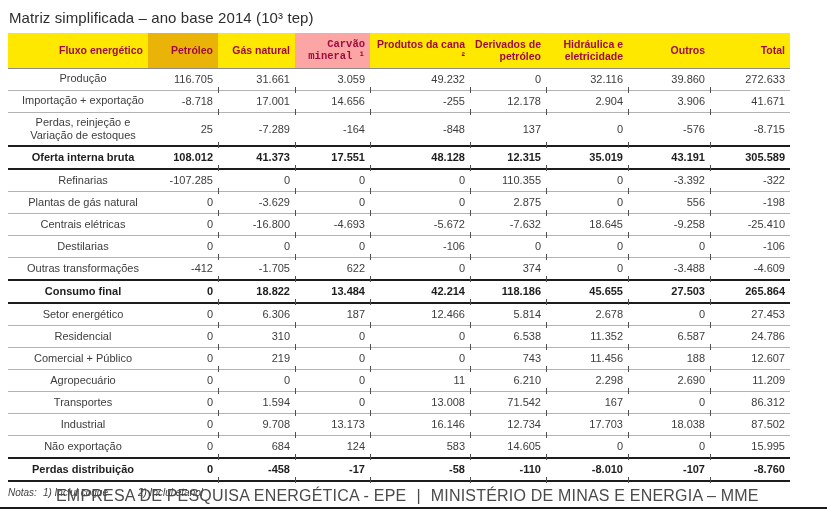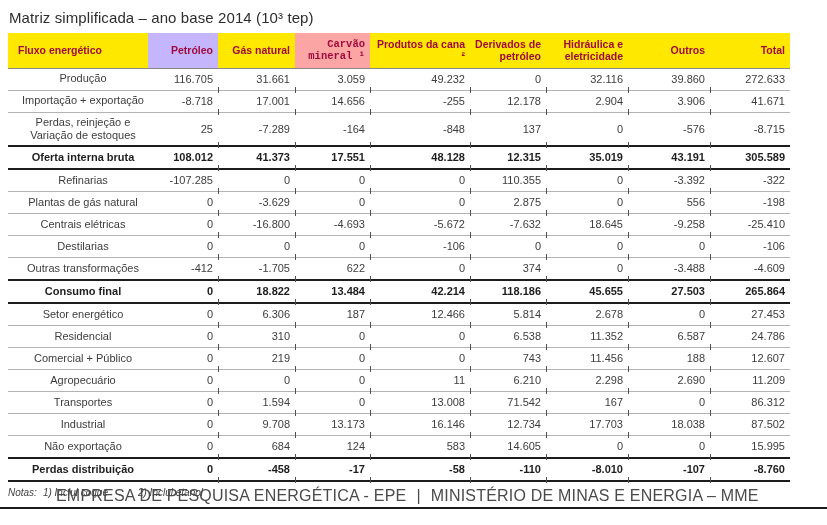--- a/index.html
+++ b/index.html
@@ -23,21 +23,21 @@
   }
 
   
   thead tr{border-bottom:1px solid #8a8a8a;}
   thead th{
     background:#ffe800;color:#9e0c3e;
     font-weight:bold;font-size:10.5px;line-height:1.18;
     text-align:right;vertical-align:middle;
     height:35px;padding:2px 5px 2px 2px;box-sizing:border-box;
   }
-  thead th.lbl{text-align:left;padding-left:10px;}
+  thead th.lbl{text-align:right;padding-left:10px;}
 
   
   tbody tr{border-bottom:1px solid #b3b3b3;}
   tbody th{
     font-weight:normal;text-align:center;vertical-align:middle;
     padding:3px 0 3px 10px;height:15px;line-height:1.2;
   }
   tbody td{
     text-align:right;vertical-align:middle;position:relative;
     padding:3px 5px 3px 0;height:15px;
@@ -87,21 +87,21 @@
         <col style="width:75px">
           <col style="width:100px">
           <col style="width:76px">
         <col style="width:82px">
           <col style="width:82px">
           <col style="width:80px">
       </colgroup>
       <thead>
         <tr>
           <th class="lbl" style="background: rgb(255, 232, 0); color: rgb(158, 12, 62);">Fluxo energético</th>
-          <th style="background: #c4b5fd; color: rgb(158, 12, 62);">Petróleo</th>
+          <th style="background: #eab308; color: rgb(158, 12, 62);">Petróleo</th>
           <th style="background: rgb(255, 232, 0); color: rgb(158, 12, 62);">Gás natural</th>
           <th style="background: #fca5a5; color: rgb(158, 12, 62); font-family: Liberation Mono, monospace;">Carvão mineral ¹</th>
           <th style="background: rgb(255, 232, 0); color: rgb(158, 12, 62);">Produtos da cana ²</th>
           <th style="background: rgb(255, 232, 0); color: rgb(158, 12, 62);">Derivados de petróleo</th>
           <th style="background: rgb(255, 232, 0); color: rgb(158, 12, 62);">Hidráulica e eletricidade</th>
           <th style="background: rgb(255, 232, 0); color: rgb(158, 12, 62);">Outros</th>
           <th style="background: rgb(255, 232, 0); color: rgb(158, 12, 62);">Total</th>
         </tr>
       </thead>
       <tbody id="table-body">

